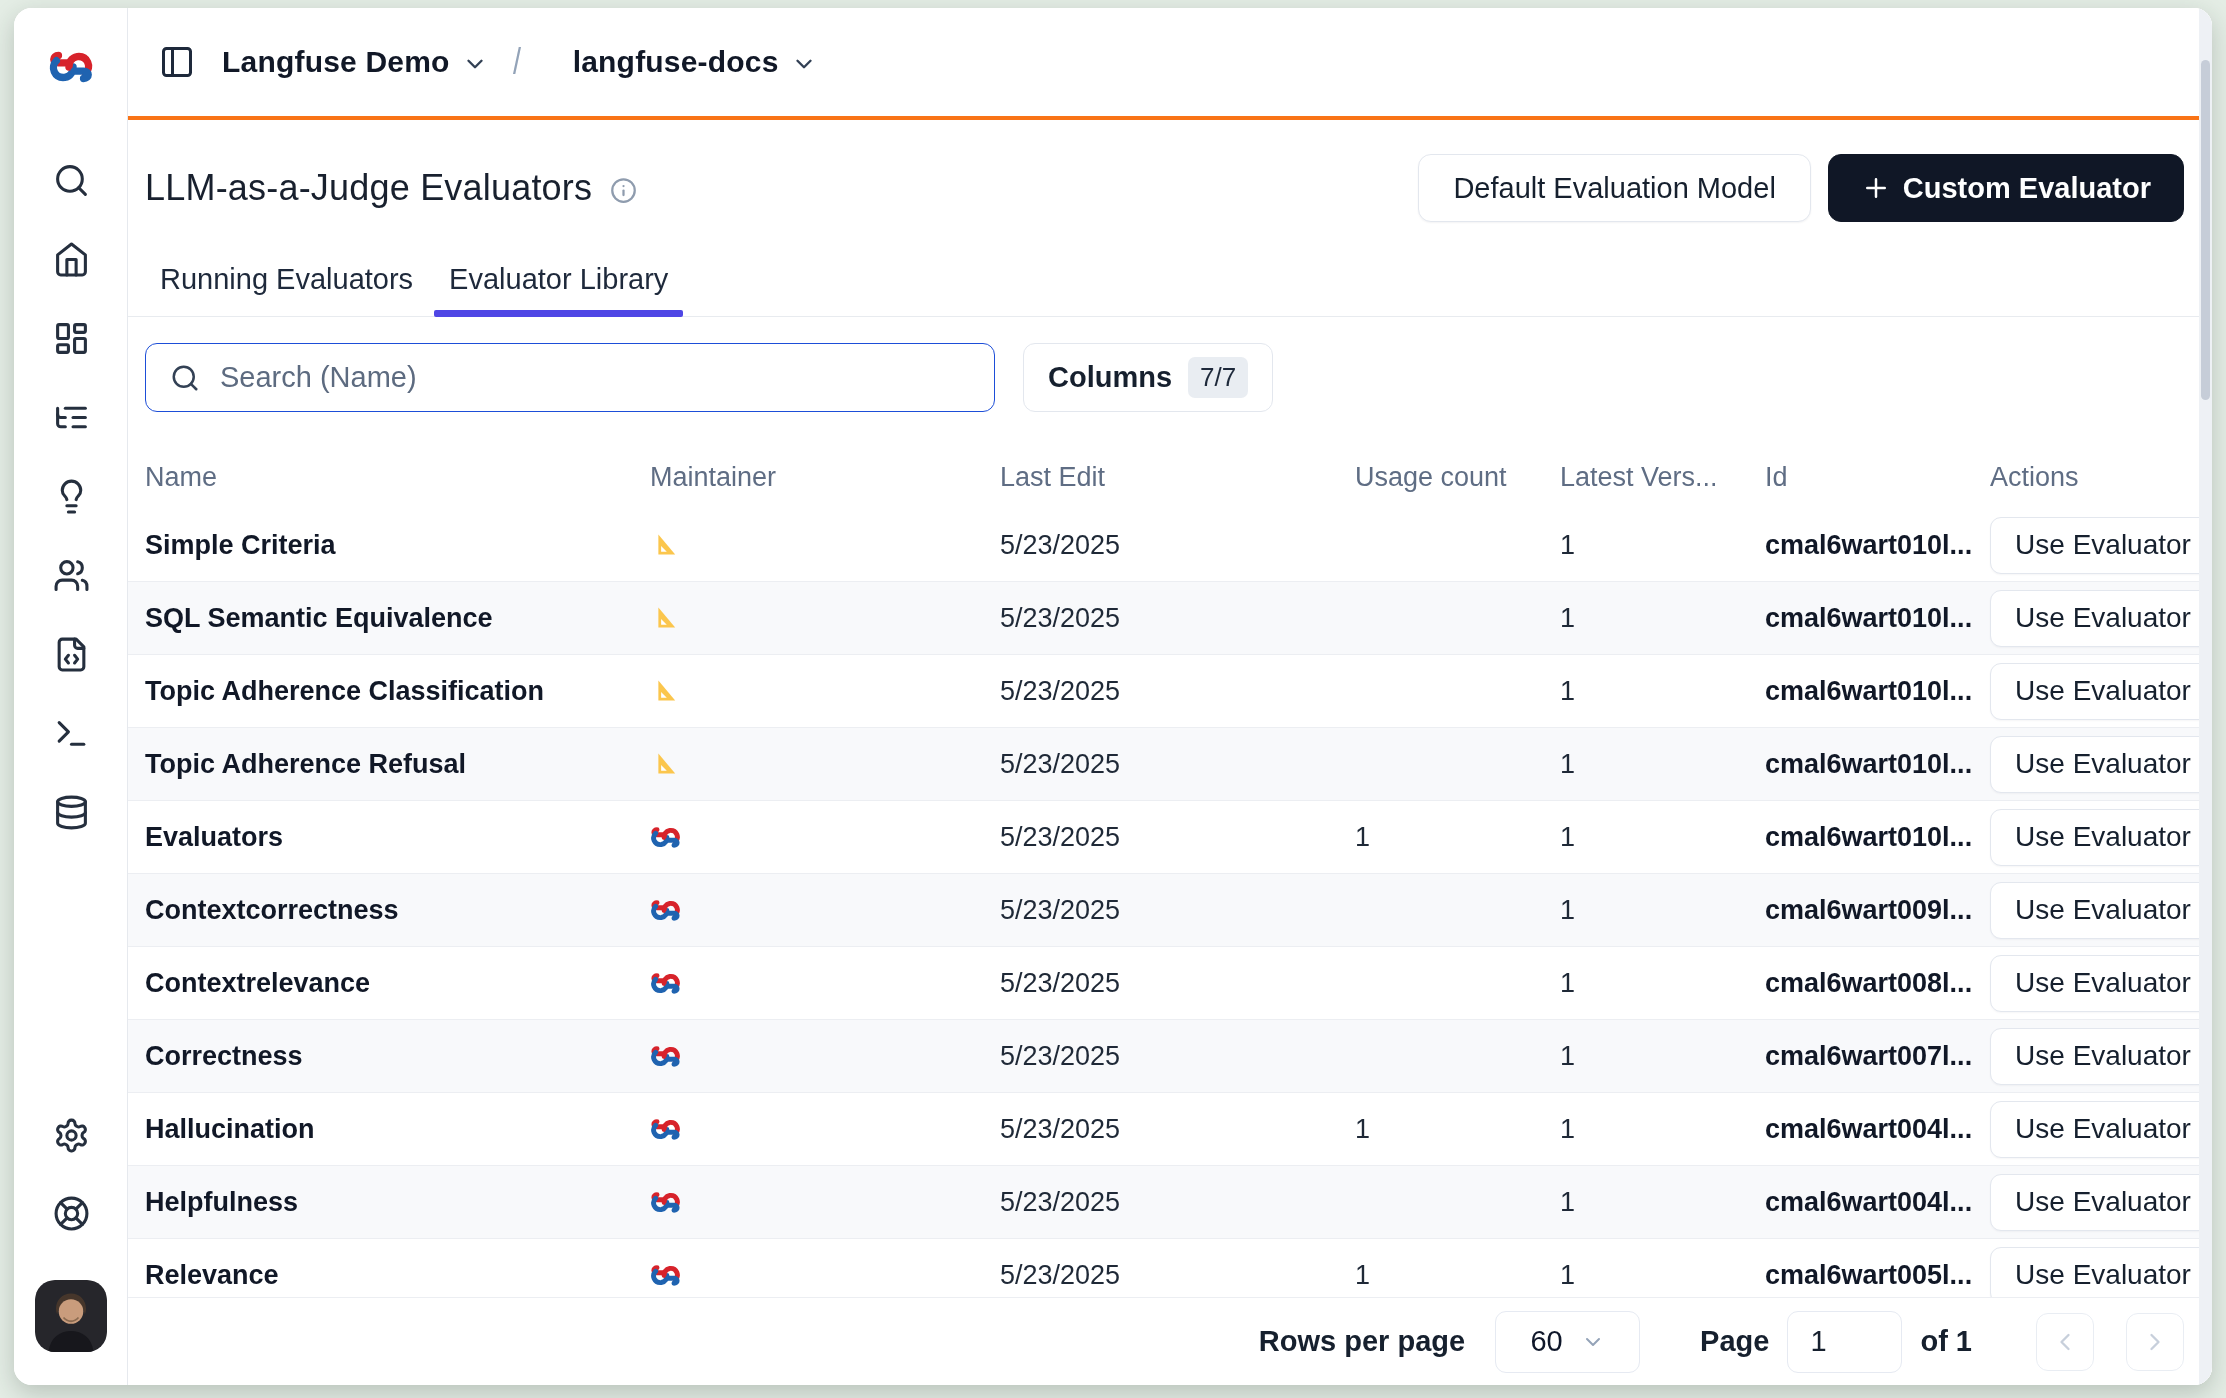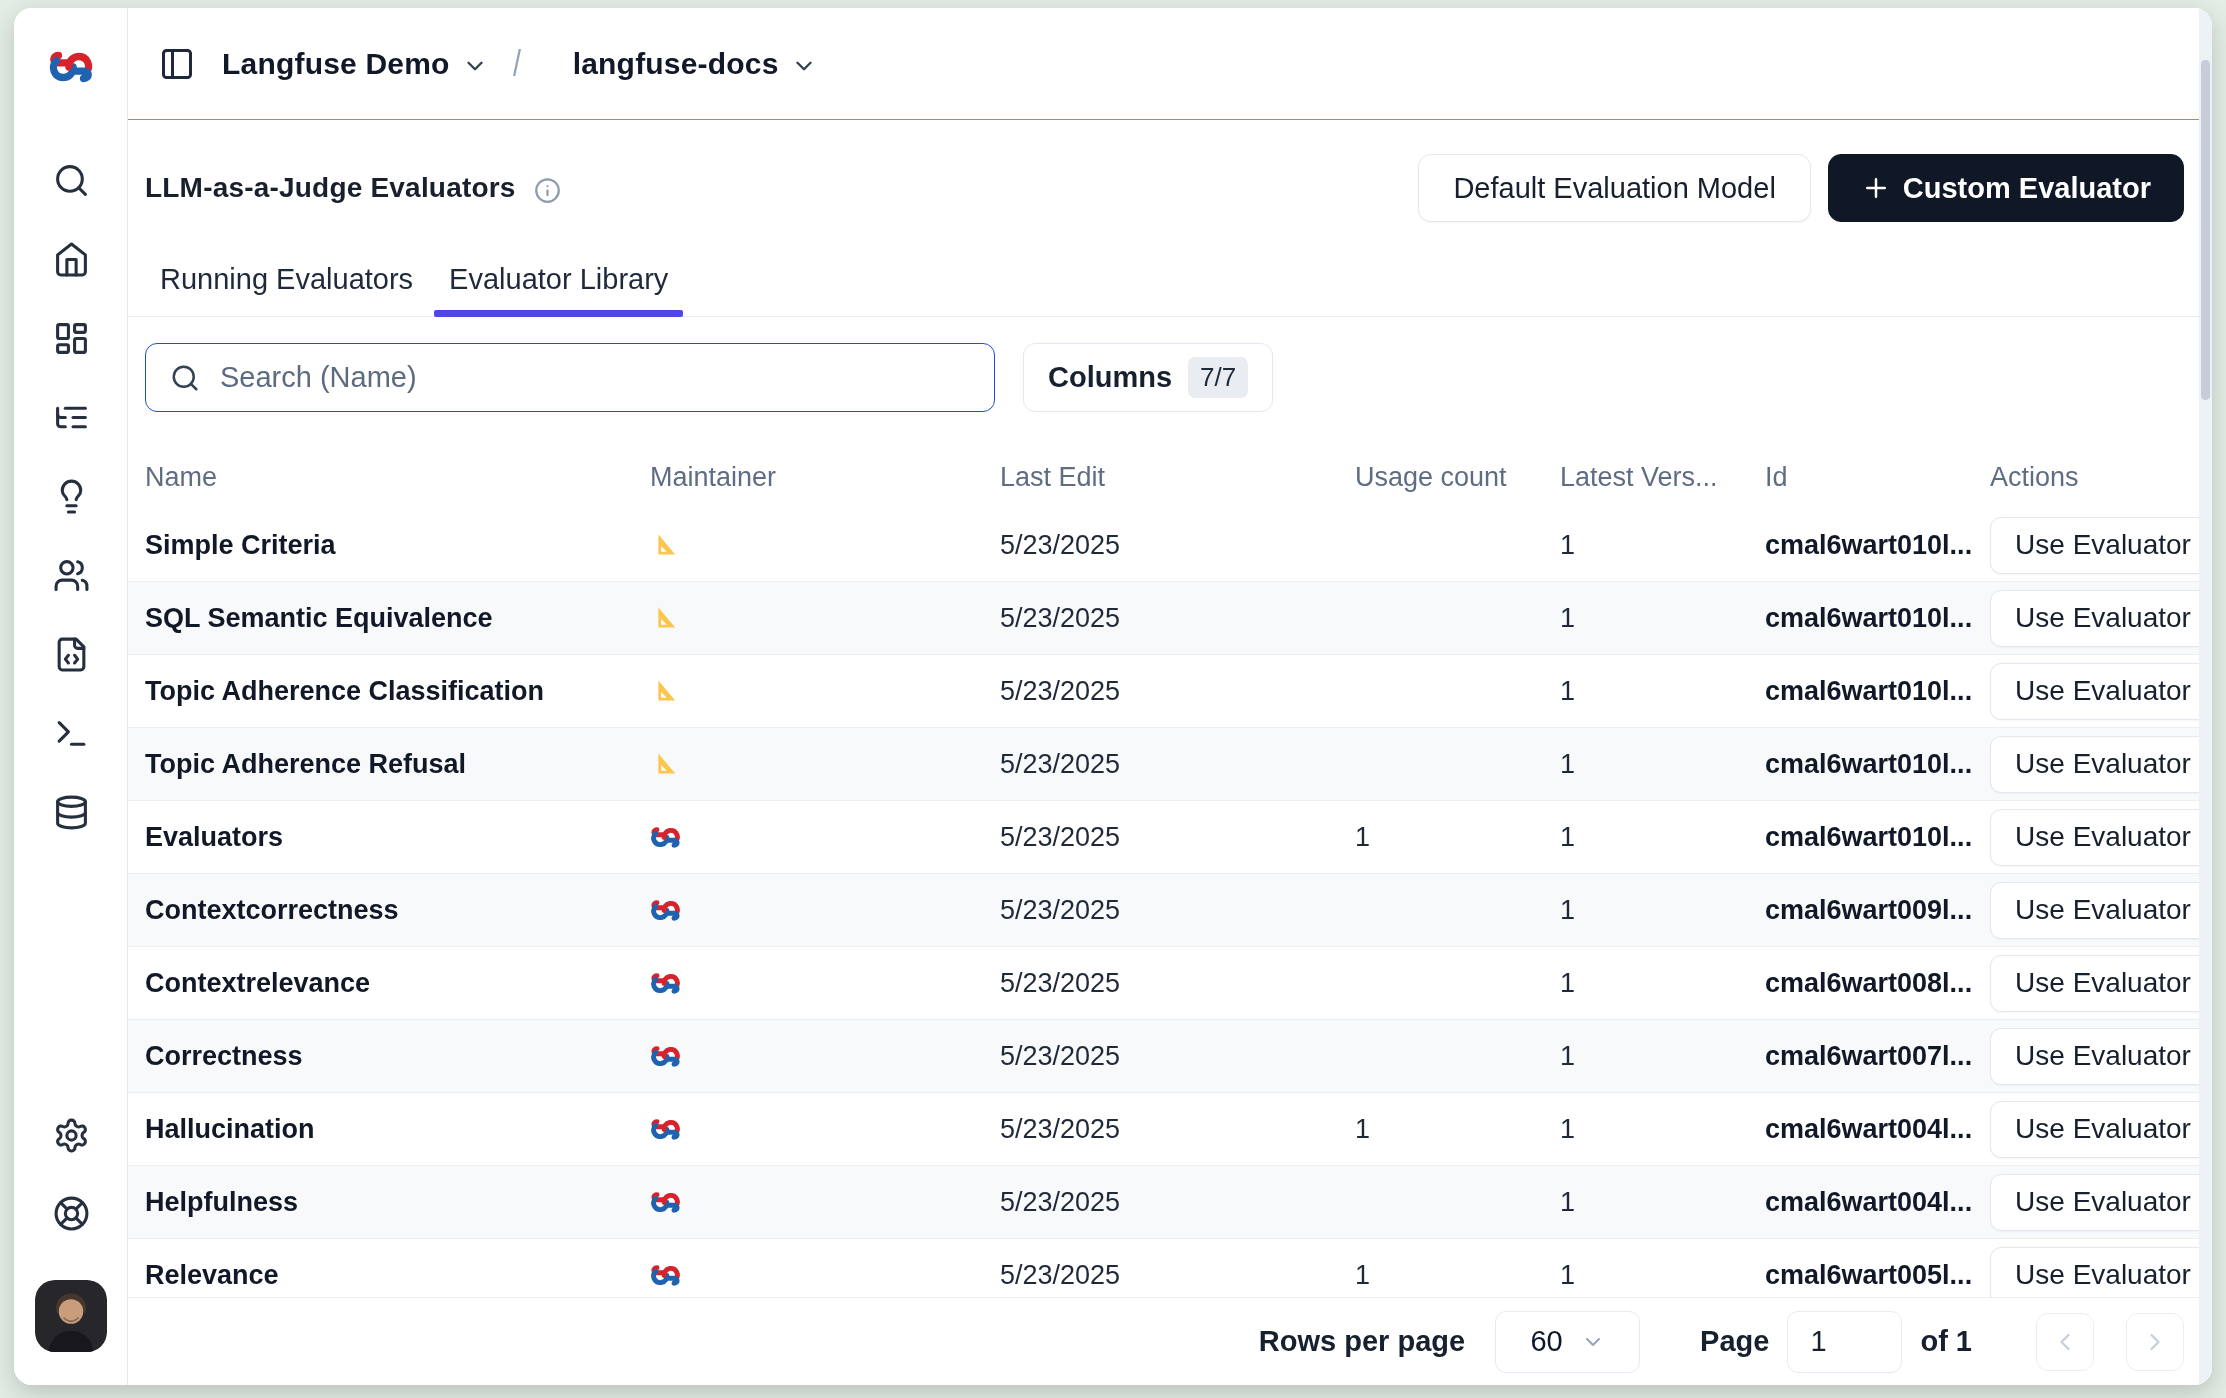--- a/index.html
+++ b/index.html
@@ -24,34 +24,34 @@
   .rail-nav { position:absolute; left:0; top:154px; width:114px; display:flex; flex-direction:column; align-items:center; gap:42px; }
   .rail-icon { width:37px; height:37px; color:#252f3e; display:flex; align-items:center; justify-content:center; cursor:pointer; }
   .rail-icon svg { width:37px; height:37px; }
   .rail-bottom-icon { position:absolute; left:0; width:114px; display:flex; justify-content:center; color:#252f3e; }
   .rail-bottom-icon svg { width:37px; height:37px; }
   .avatar-wrap { position:absolute; left:0; top:1272px; width:114px; display:flex; justify-content:center; }
   .avatar { width:72px; height:72px; border-radius:20px; overflow:hidden; cursor:pointer; }
   
   .main { position:absolute; left:114px; top:0; right:0; bottom:0; background:#fff; }
   .topbar {
-    height:112px; border-bottom:1px solid #f97316;
+    height:112px; border-bottom:4px solid #f97316;
     display:flex; align-items:center; padding-left:31px; gap:0;
   }
   .panel-toggle { width:36px; height:36px; color:#1e293b; cursor:pointer; }
   .panel-toggle svg { width:36px; height:36px; }
   .crumb { display:flex; align-items:center; gap:12px; margin-left:27px; cursor:pointer; }
   .crumb-label { font-size:30px; font-weight:700; color:#111827; letter-spacing:.2px; }
   .crumb-chevron { width:26px; height:26px; color:#334155; margin-top:4px; }
   .crumb-chevron svg { width:26px; height:26px; }
   .crumb-slash { font-size:36px; color:#93a3b8; font-weight:300; margin:0 24px; transform:scaleX(.8); }
   
   .page-head { margin:34px 28px 0 17px; display:flex; align-items:center; justify-content:space-between; height:68px; }
   .title-row { display:flex; align-items:center; gap:18px; }
-  .page-title { font-size:28px; font-weight:700; color:#18202e; letter-spacing:.2px; }
+  .page-title { font-size:36px; font-weight:400; color:#18202e; letter-spacing:.2px; }
   .info-icon { width:27px; height:27px; color:#8f9cae; margin-top:4px; cursor:pointer; }
   .info-icon svg { width:27px; height:27px; }
   .head-actions { display:flex; gap:17px; }
   .btn { display:flex; align-items:center; justify-content:center; border-radius:13px; font-size:29px; font-weight:500; cursor:pointer; }
   .btn-outline {
     height:68px; padding:0 34px; background:#fff; color:#16202e;
     border:1px solid #e3e7ee; box-shadow:0 1px 2px rgba(15,23,42,.05);
   }
   .btn-dark {
     height:68px; padding:0 32px; background:#101726; color:#fff; border:1px solid #101726;

